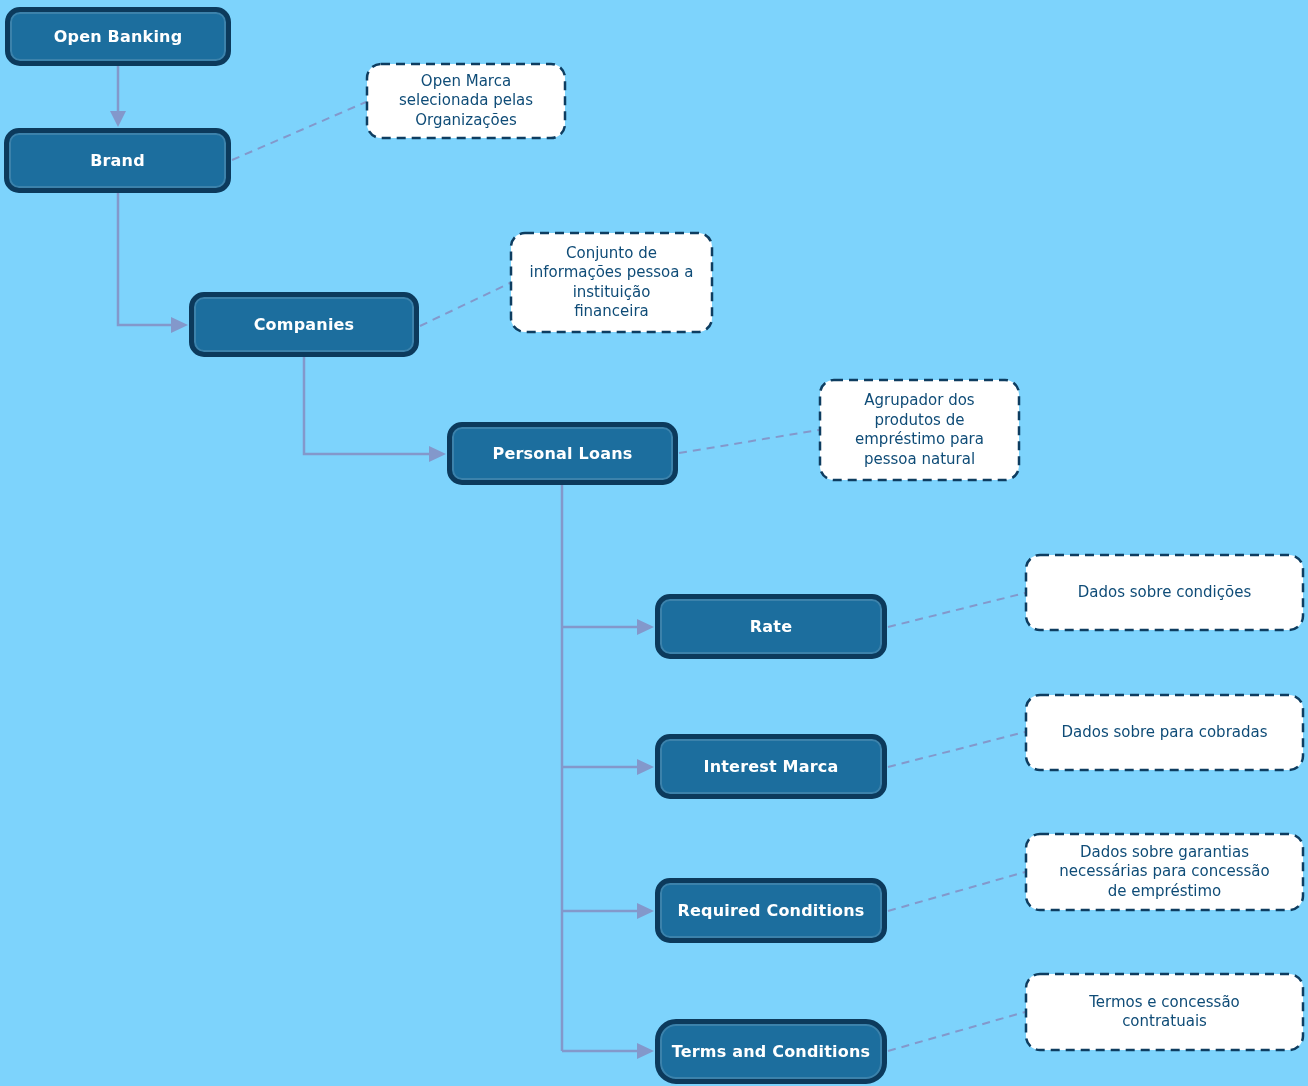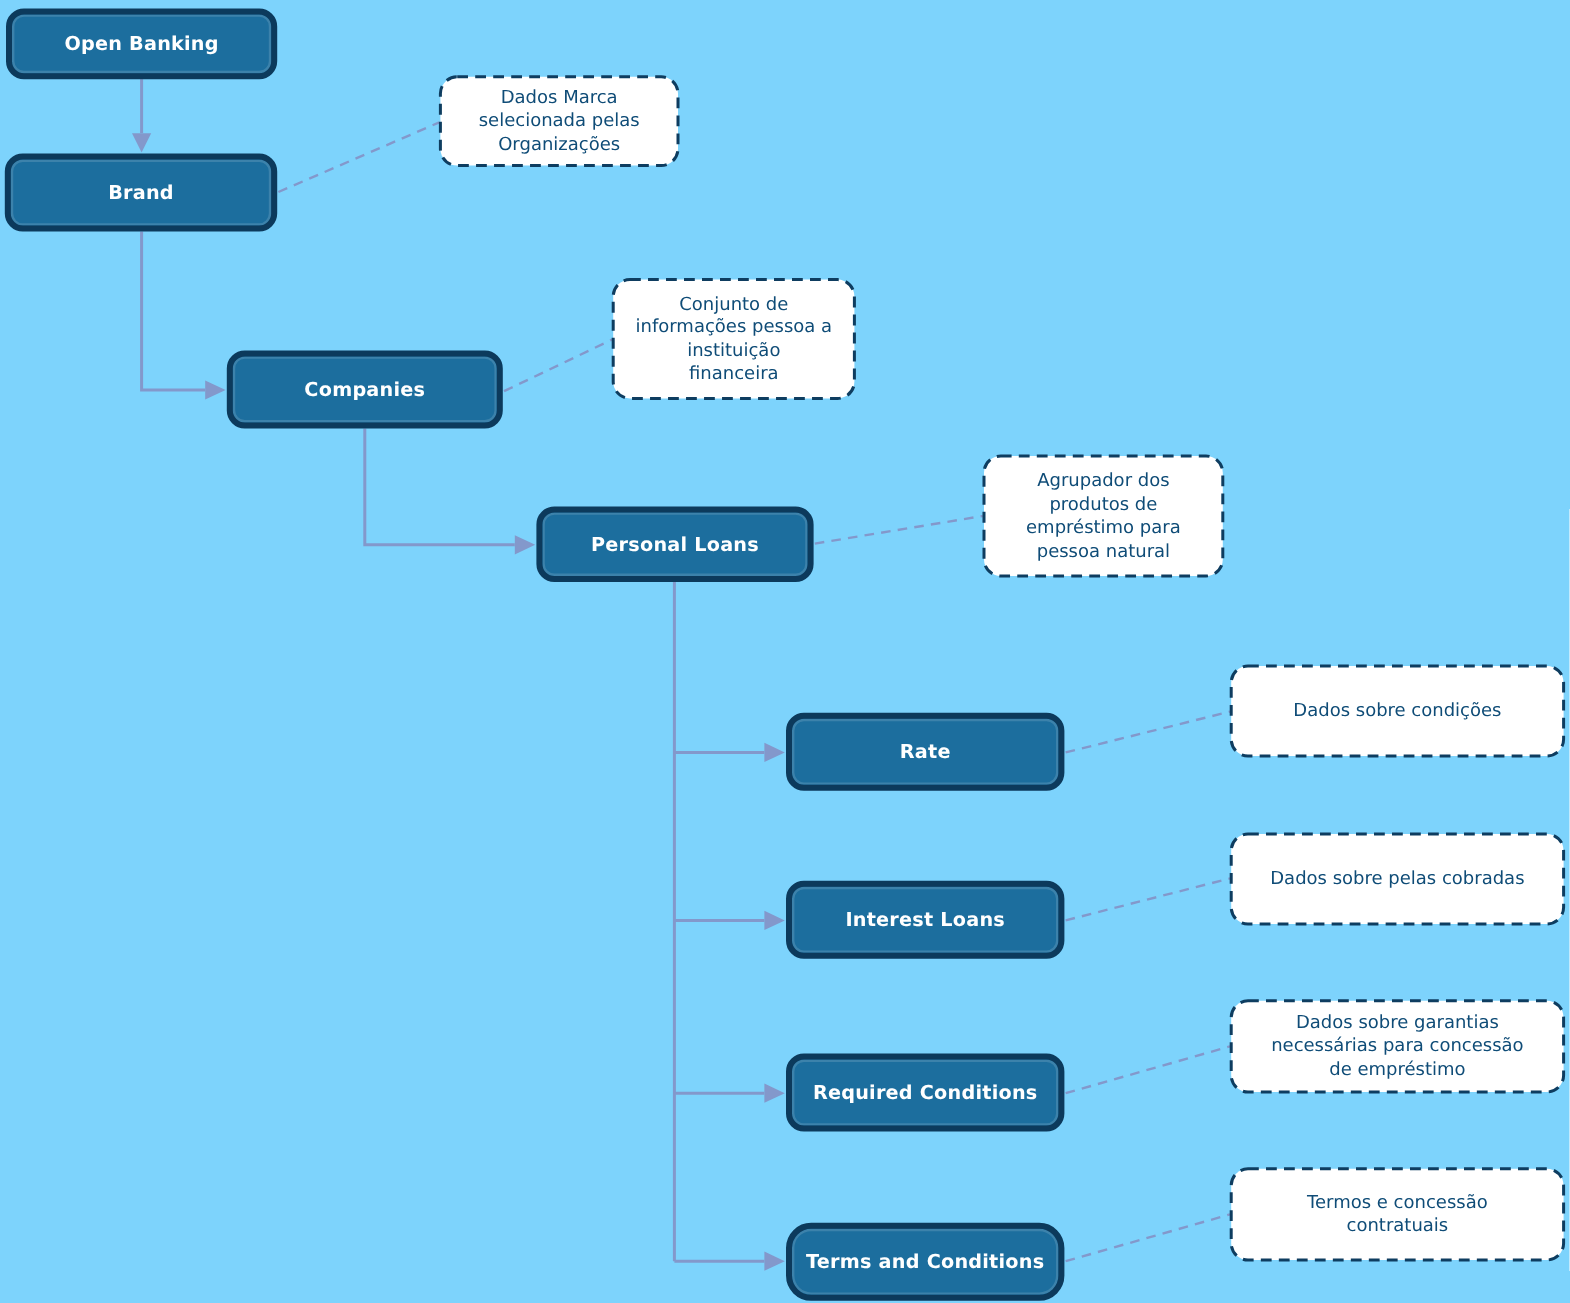--- a/index.html
+++ b/index.html
@@ -97,43 +97,43 @@
   <div class="node" style="left:5px;top:7px;width:226px;height:59px;">Open Banking</div>
 
   <div class="node" style="left:4px;top:128px;width:227px;height:65px;">Brand</div>
 
   <div class="node" style="left:189px;top:292px;width:230px;height:65px;">Companies</div>
 
   <div class="node" style="left:447px;top:422px;width:231px;height:63px;">Personal Loans</div>
 
   <div class="node" style="left:655px;top:594px;width:232px;height:65px;">Rate</div>
 
-  <div class="node" style="left:655px;top:734px;width:232px;height:65px;">Interest Loans</div>
+  <div class="node" style="left:655px;top:734px;width:232px;height:65px;">Interest Marca</div>
 
   <div class="node" style="left:655px;top:878px;width:232px;height:65px;">Required Conditions</div>
 
   <div class="node" style="left:655px;top:1019px;width:232px;height:65px;border-radius:21px;">Terms and Conditions</div>
 
-  <div class="note" style="left:367px;top:64px;width:198px;height:74px;">Dados Marca
+  <div class="note" style="left:367px;top:64px;width:198px;height:74px;">Open Marca
 selecionada pelas
 Organizações</div>
 
   <div class="note" style="left:511px;top:233px;width:201px;height:99px;">Conjunto de
 informações pessoa a
 instituição
 financeira</div>
 
   <div class="note" style="left:820px;top:380px;width:199px;height:100px;">Agrupador dos
 produtos de
 empréstimo para
 pessoa natural</div>
 
   <div class="note" style="left:1026px;top:555px;width:277px;height:75px;">Dados sobre condições</div>
 
-  <div class="note" style="left:1026px;top:695px;width:277px;height:75px;">Dados sobre pelas cobradas</div>
+  <div class="note" style="left:1026px;top:695px;width:277px;height:75px;">Dados sobre para cobradas</div>
 
   <div class="note" style="left:1026px;top:834px;width:277px;height:76px;">Dados sobre garantias
 necessárias para concessão
 de empréstimo</div>
 
   <div class="note" style="left:1026px;top:974px;width:277px;height:76px;">Termos e concessão
 contratuais</div>
 
 </div>
 

